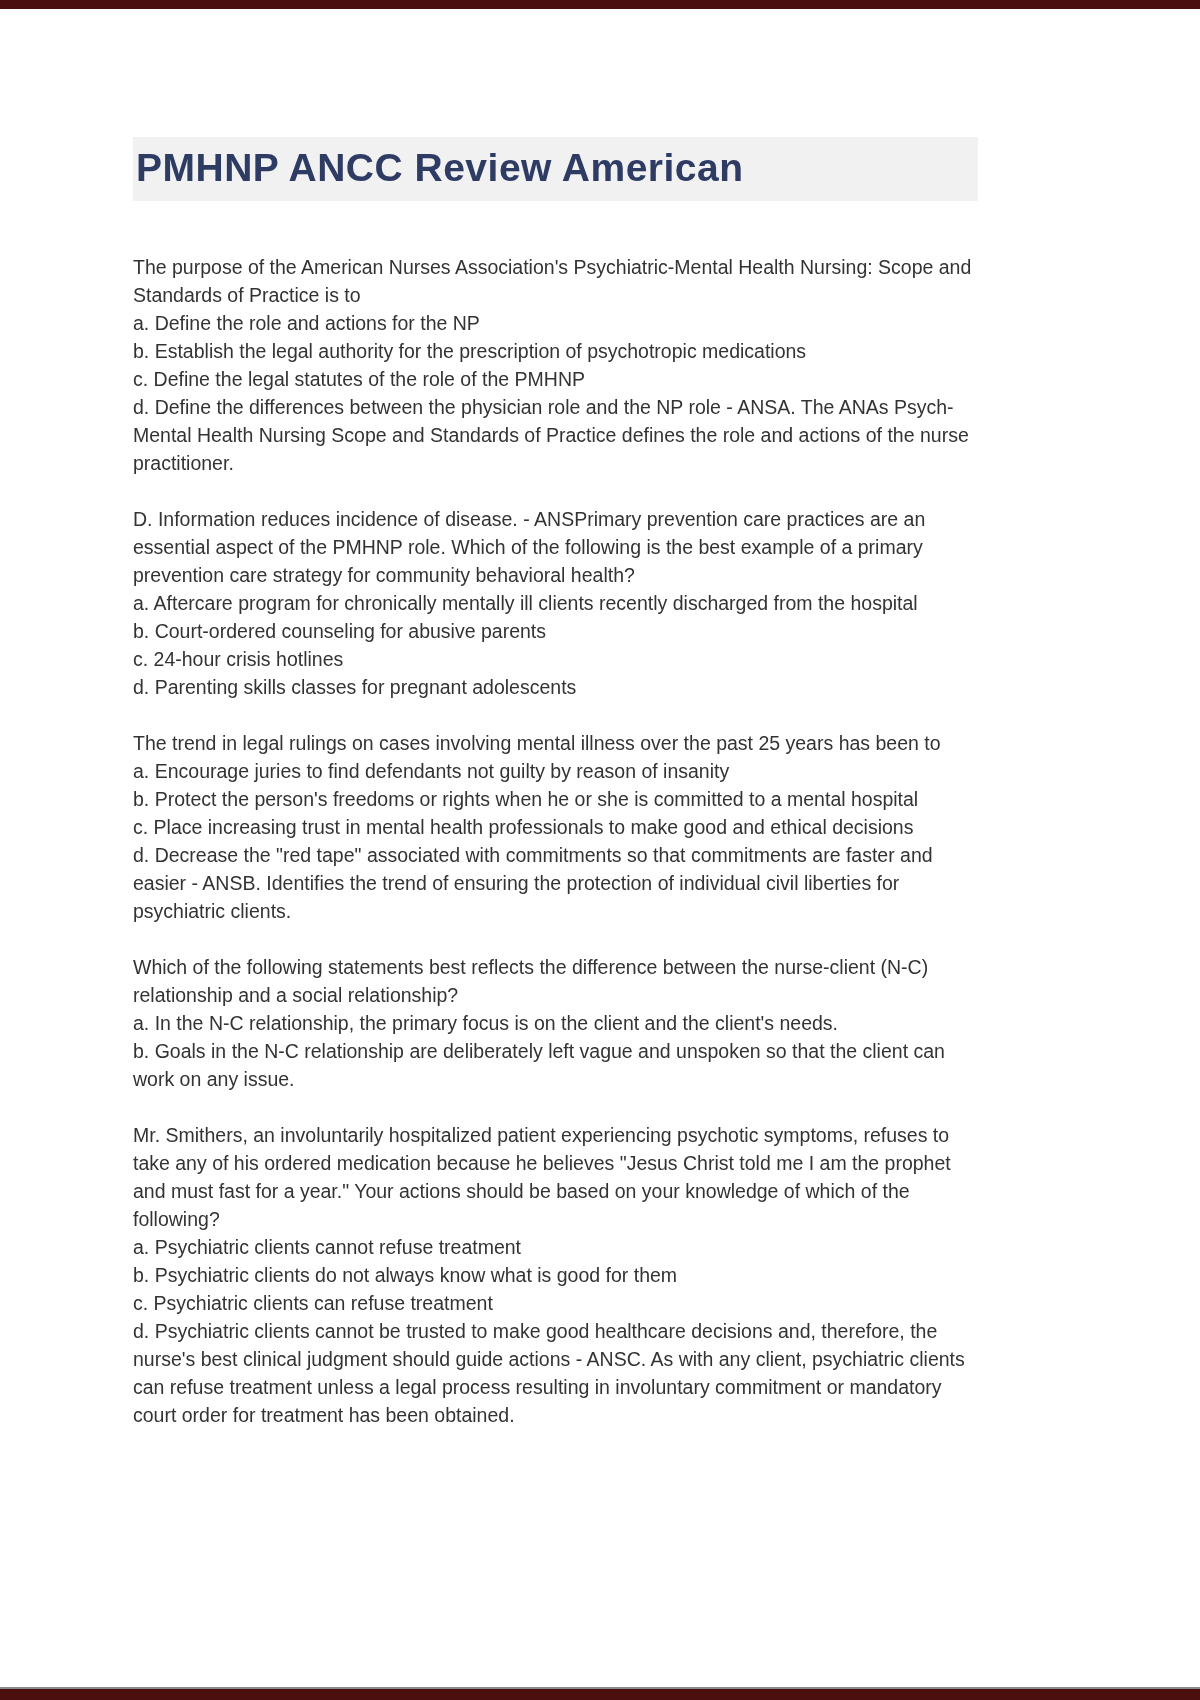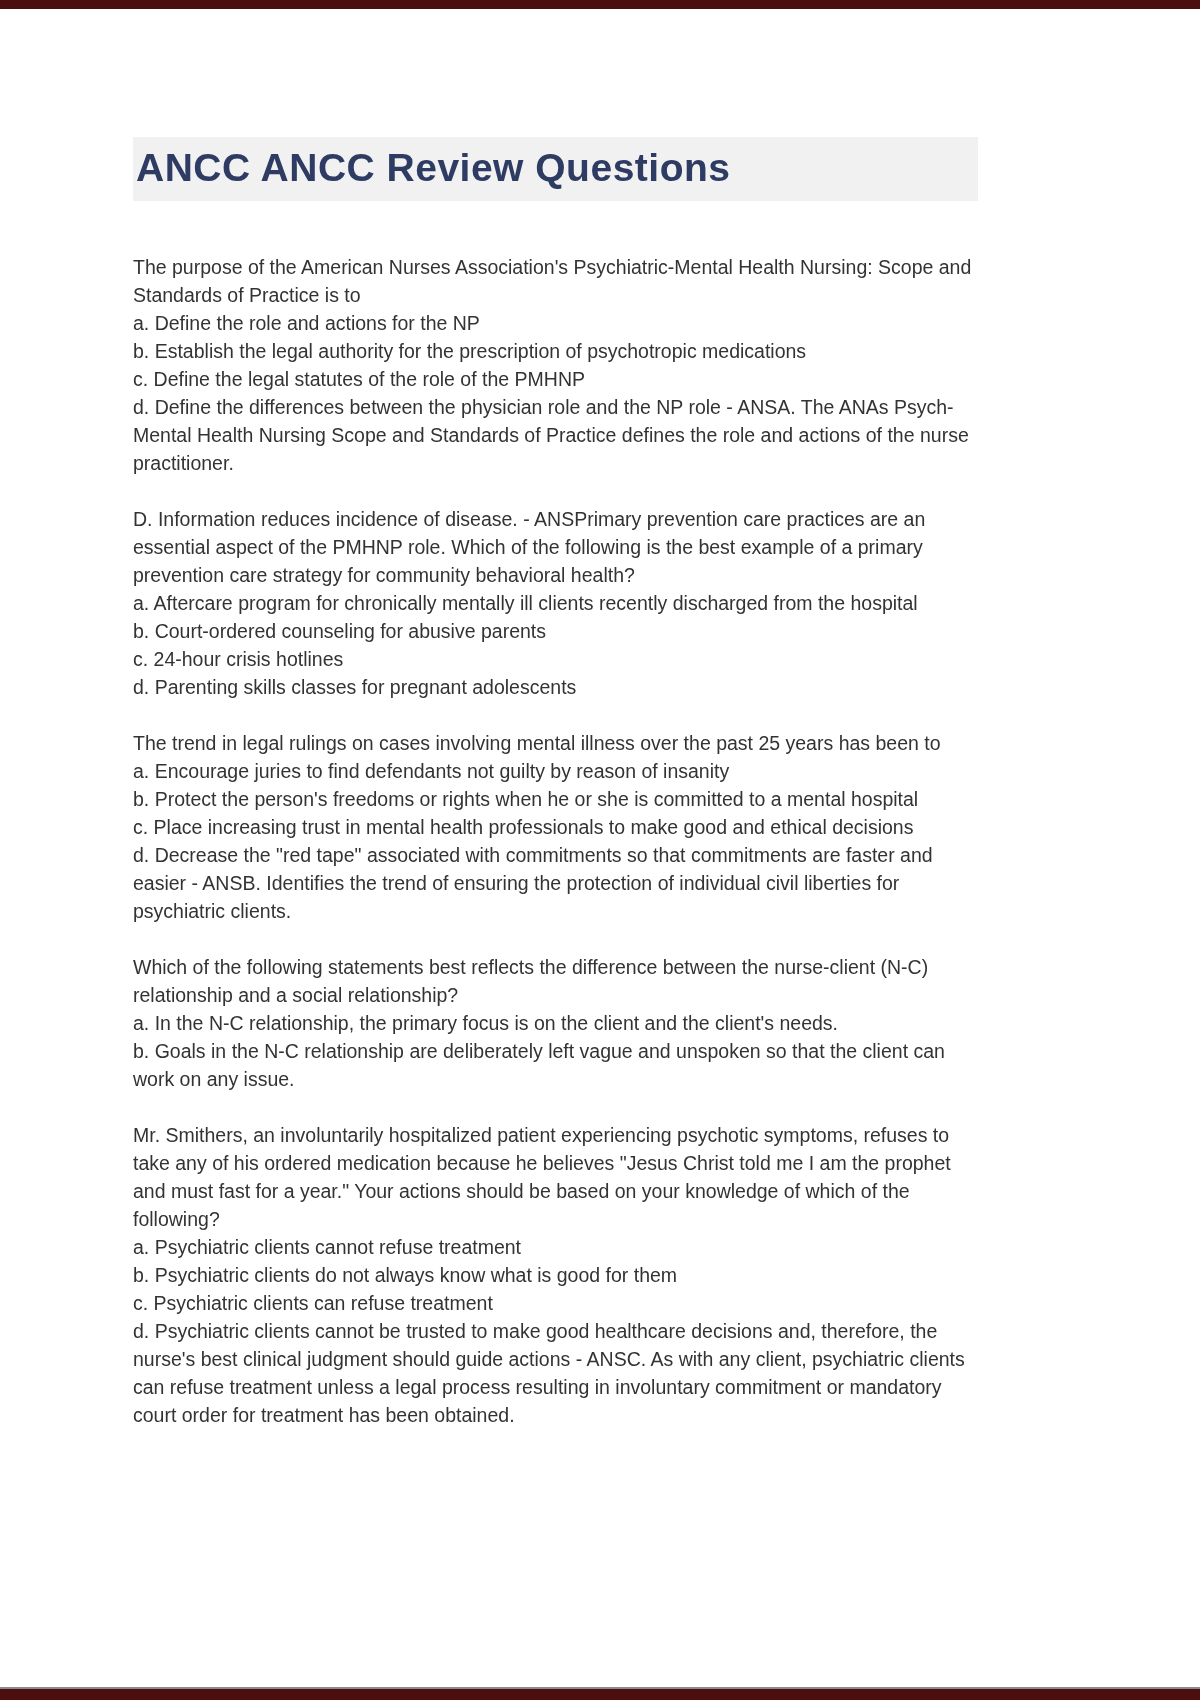--- a/index.html
+++ b/index.html
@@ -53,21 +53,21 @@
     margin: 0 0 28px 0;
   }
 </style>
 </head>
 <body>
 
 <div class="edge-bar top"></div>
 
 <div class="page-content">
   <div class="title-bar">
-    <h1>ANCC ANCC Review Questions</h1>
+    <h1>PMHNP ANCC Review American</h1>
   </div>
 
   <div class="questions">
     <div class="q">The purpose of the American Nurses Association's Psychiatric-Mental Health Nursing: Scope and Standards of Practice is to
 a. Define the role and actions for the NP
 b. Establish the legal authority for the prescription of psychotropic medications
 c. Define the legal statutes of the role of the PMHNP
 d. Define the differences between the physician role and the NP role - ANSA. The ANAs Psych-Mental Health Nursing Scope and Standards of Practice defines the role and actions of the nurse practitioner.</div>
     <div class="q">D. Information reduces incidence of disease. - ANSPrimary prevention care practices are an essential aspect of the PMHNP role. Which of the following is the best example of a primary prevention care strategy for community behavioral health?
 a. Aftercare program for chronically mentally ill clients recently discharged from the hospital

